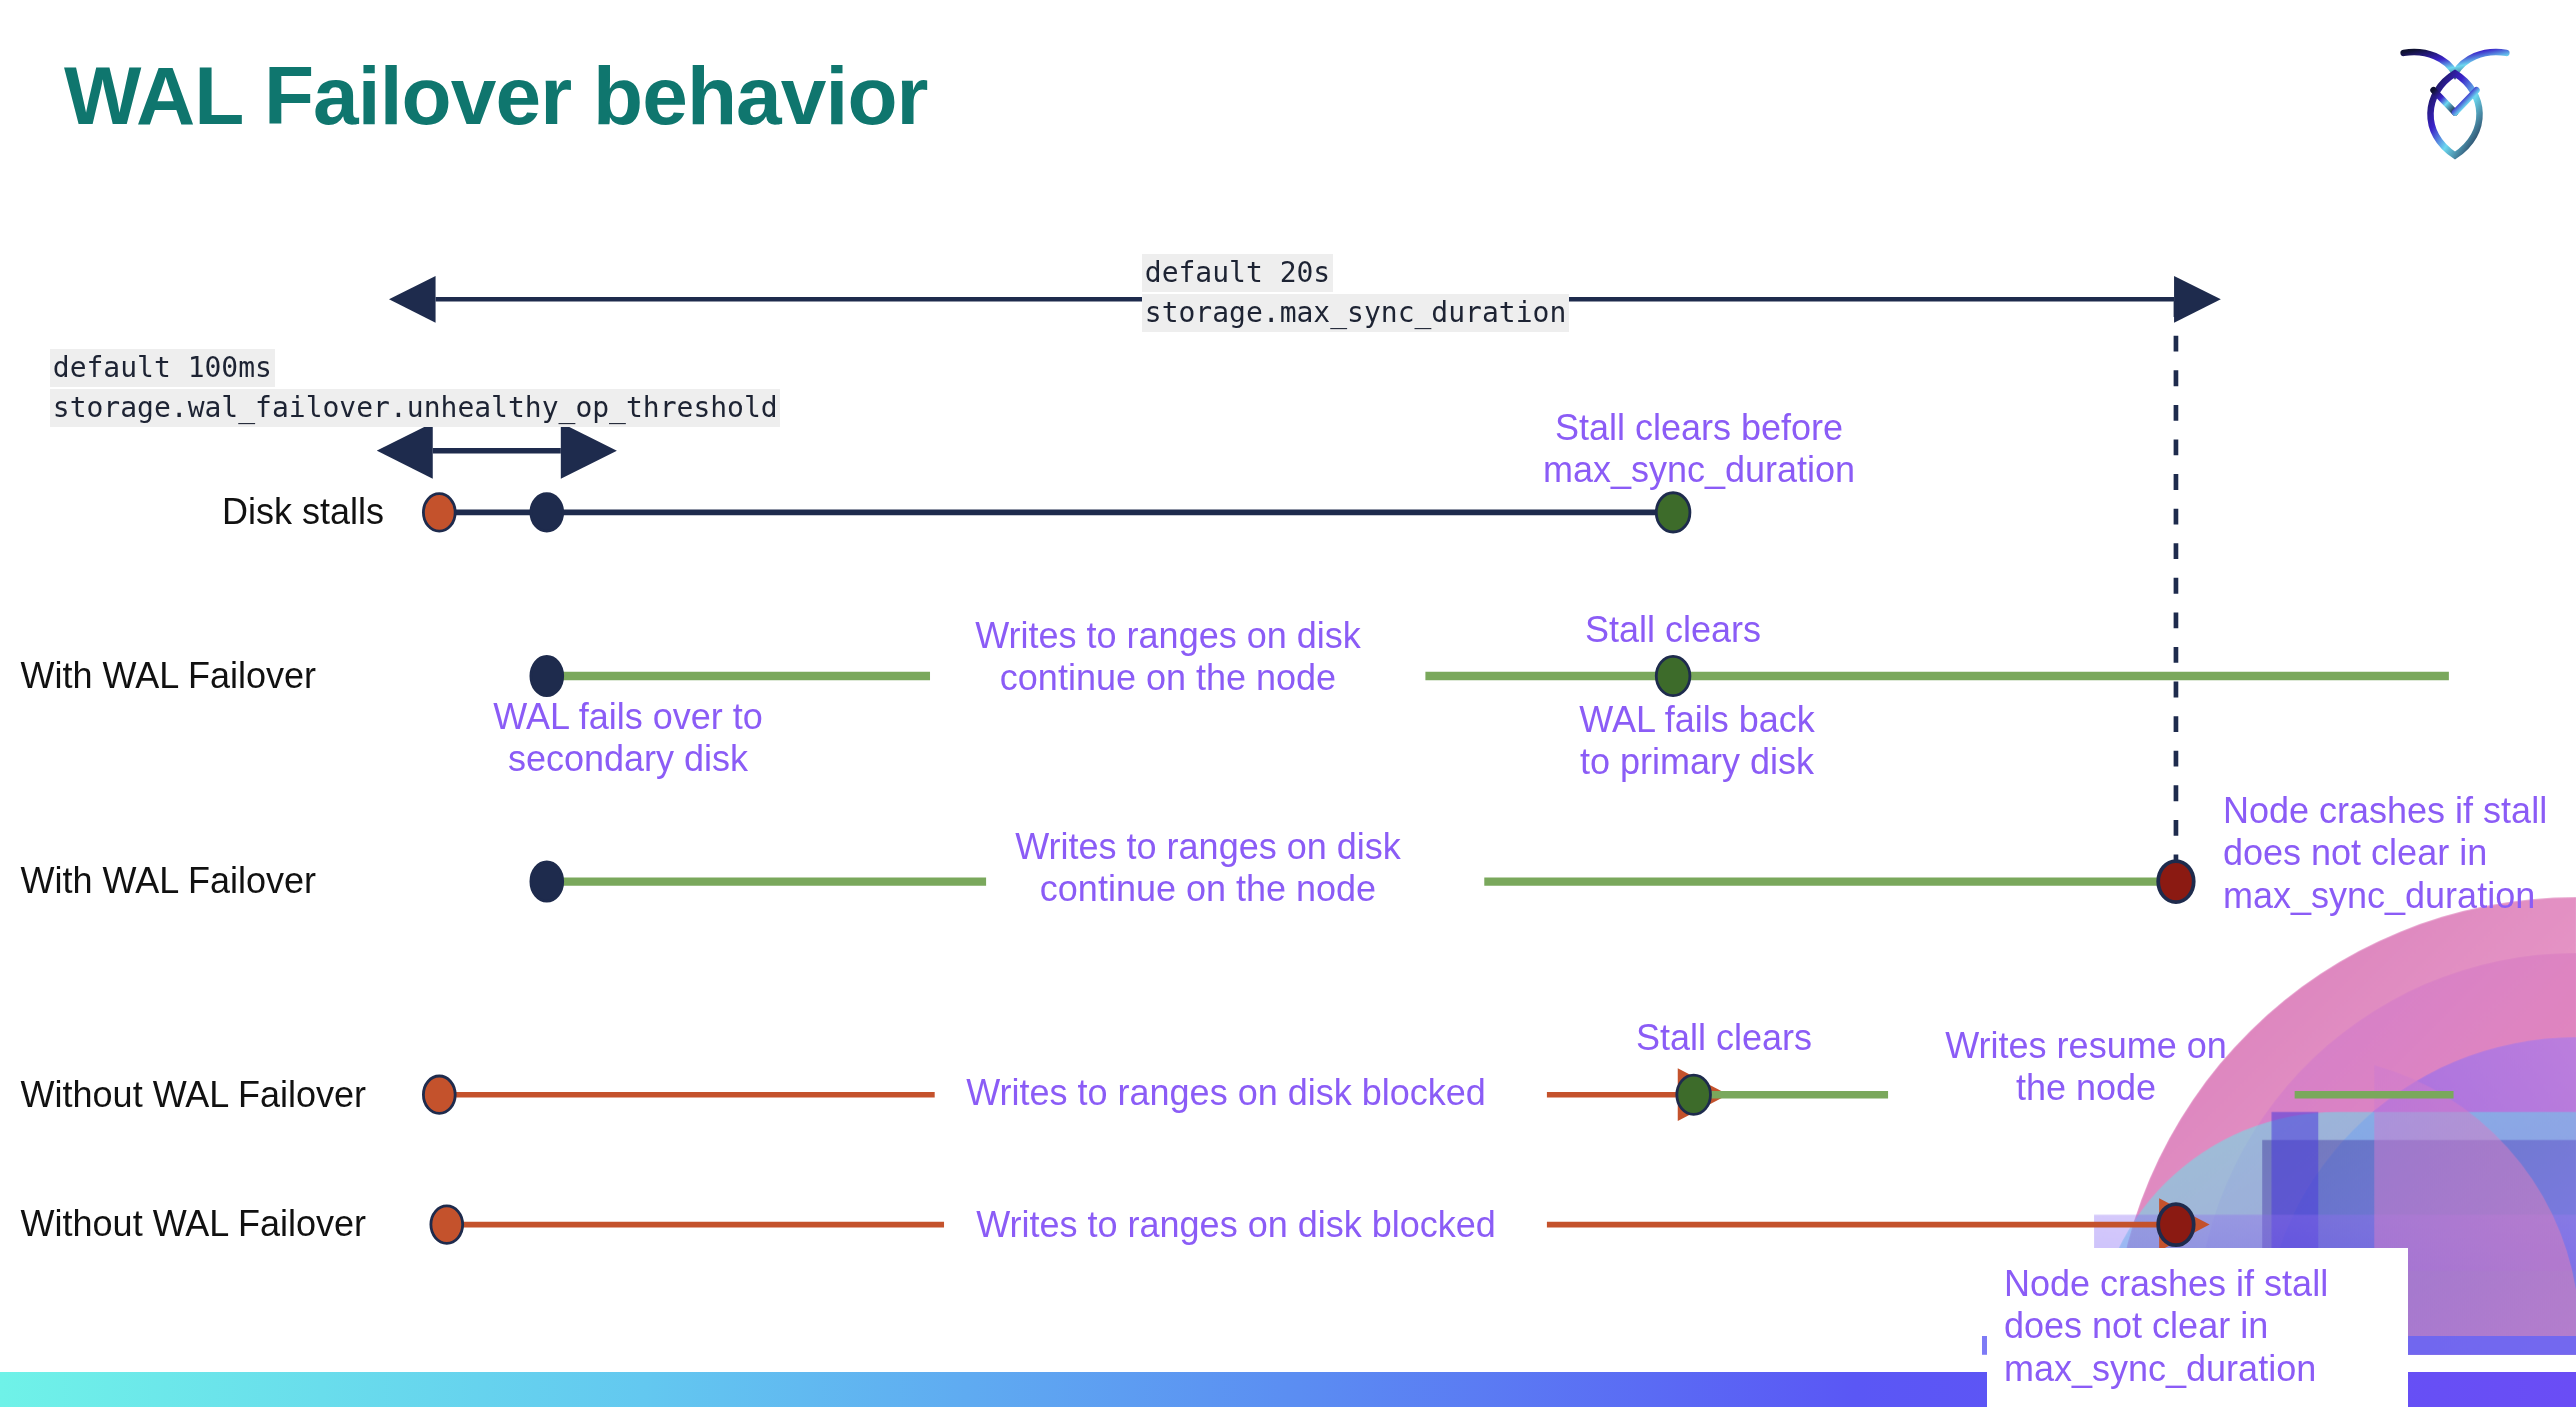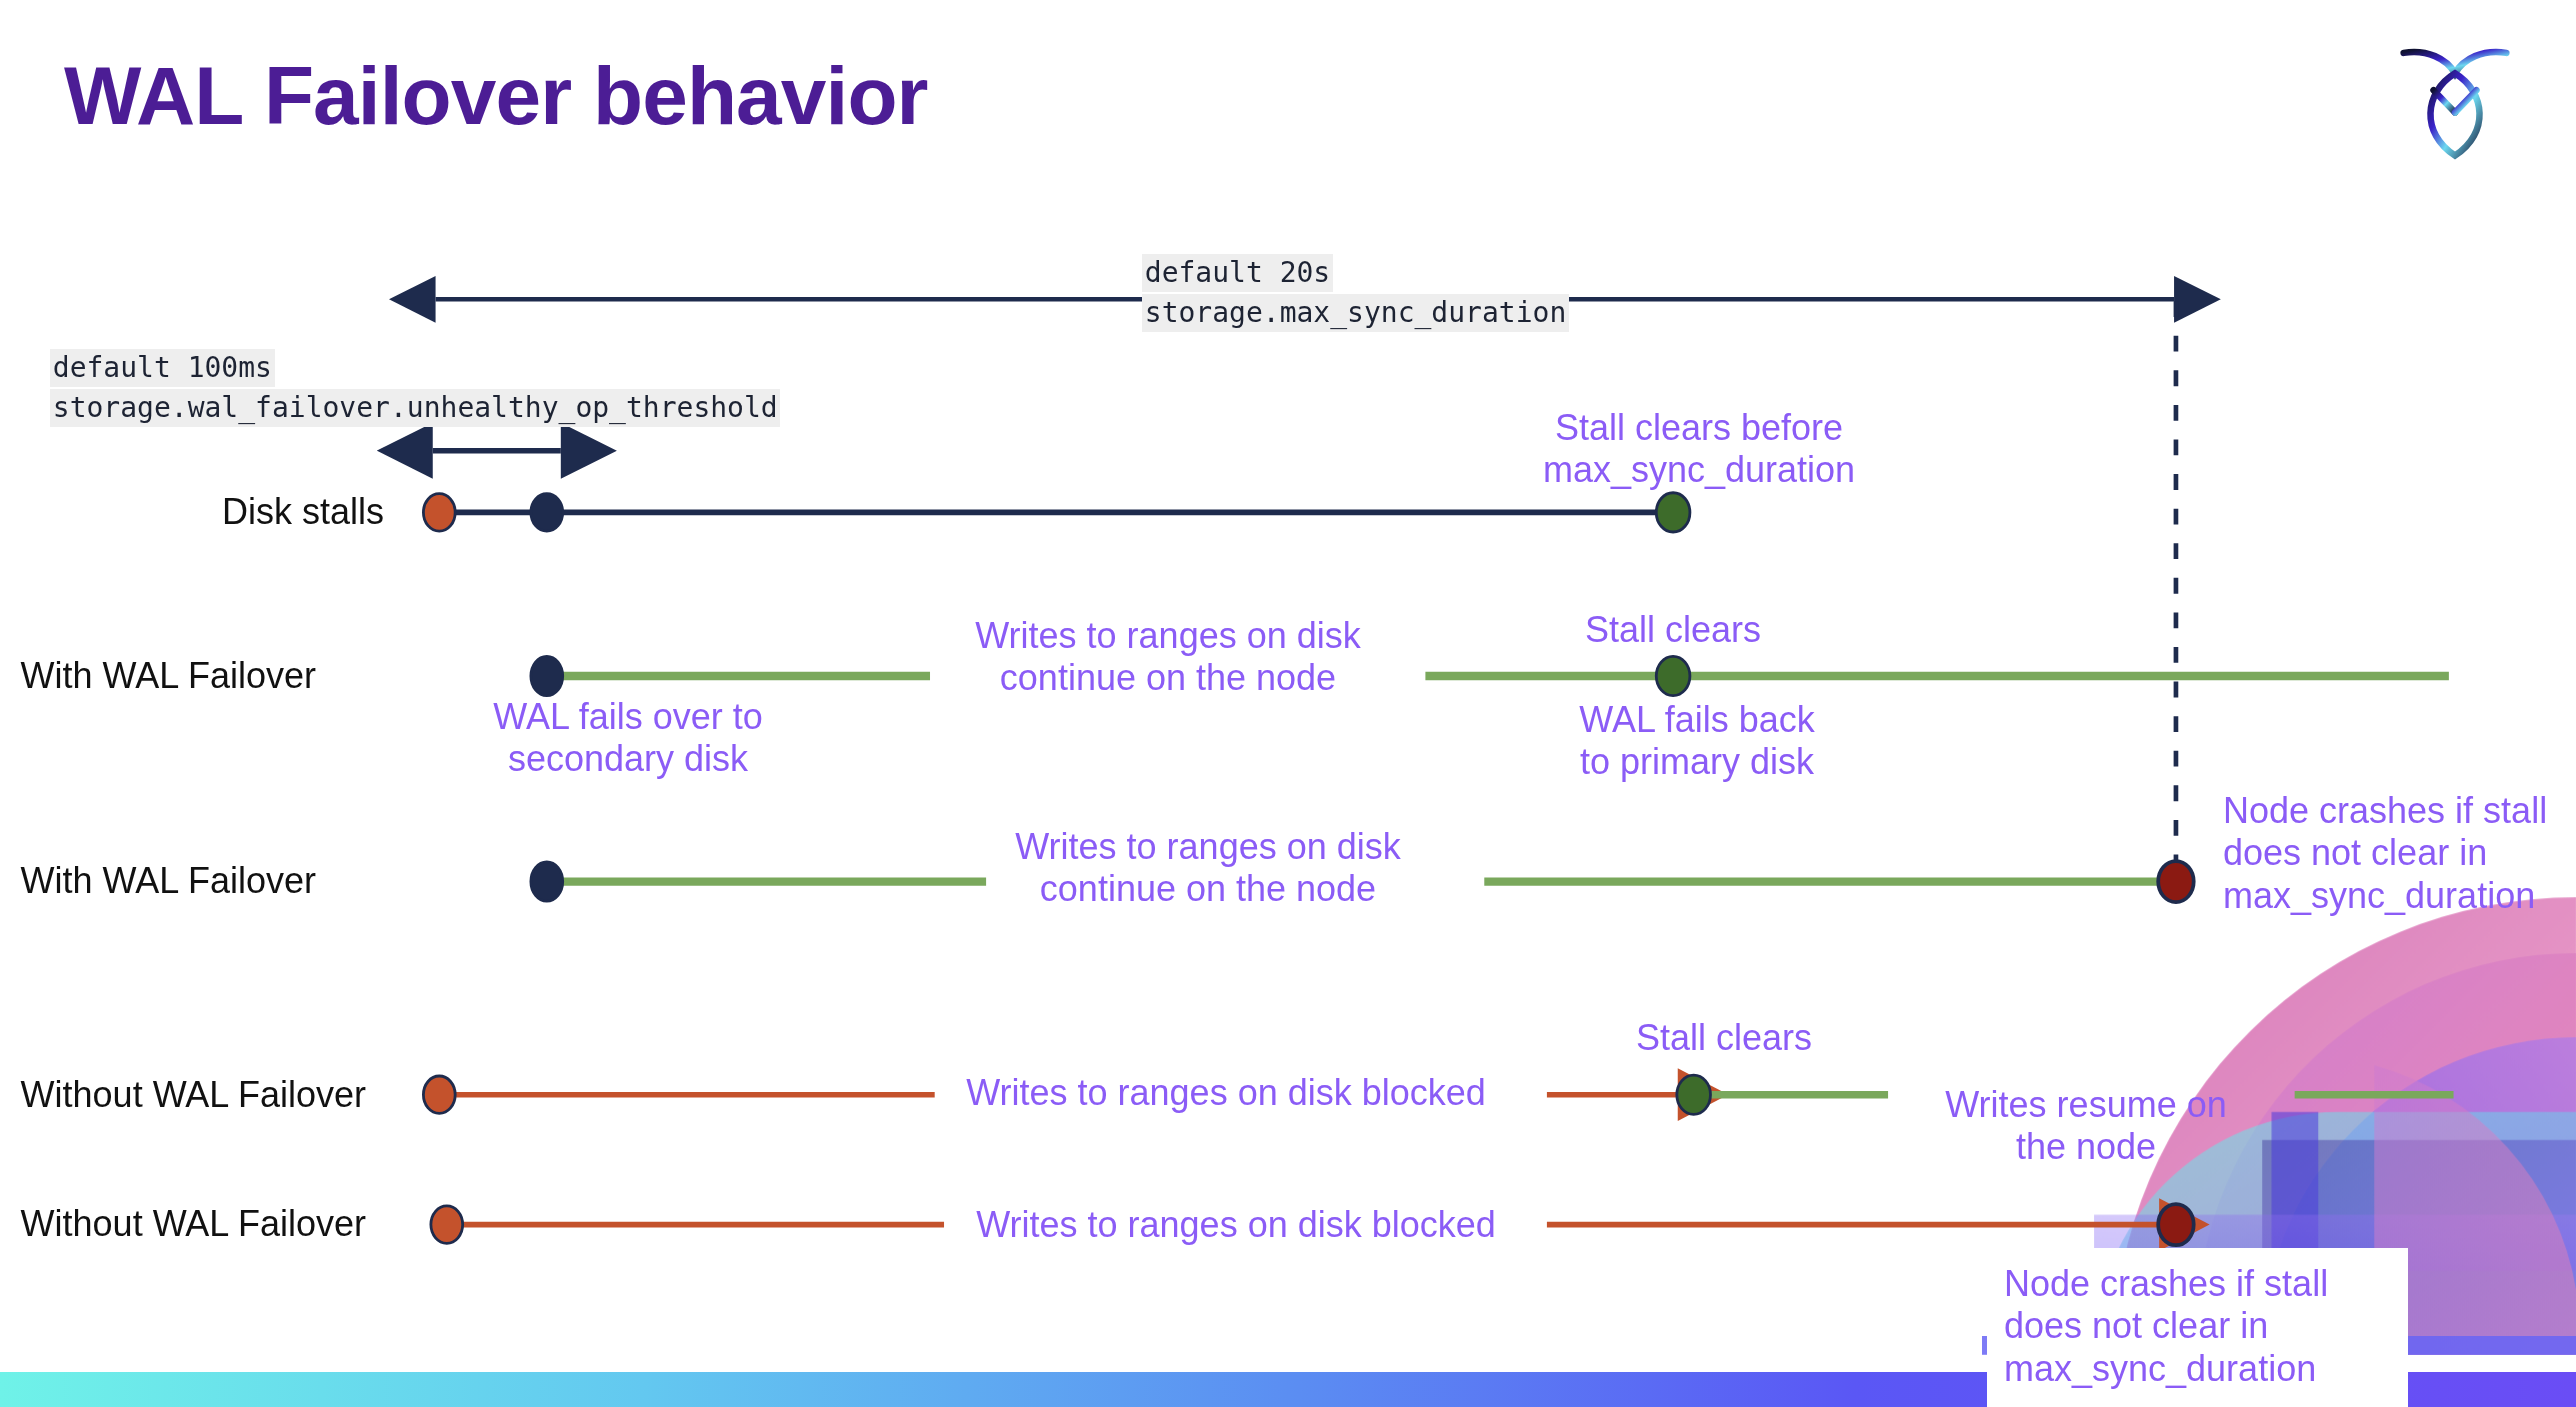--- a/index.html
+++ b/index.html
@@ -9,21 +9,21 @@
     background: #ffffff;
     font-family: "Liberation Sans", sans-serif;
     overflow: hidden;
     position: relative;
   }
   #slide { position:absolute; inset:0; width:2576px; height:1408px; }
 
   
   .title {
     position:absolute; left:64px; top:49px;
-    font-size:82px; font-weight:bold; color:#4c1d95;
+    font-size:82px; font-weight:bold; color:#0f766e;
     letter-spacing:-0.9px; white-space:nowrap;text-align:center;
   }
 
   
   .logo { position:absolute; left:2385px; top:32px; width:140px; height:136px; }
 
   
   .deco { position:absolute; left:1982px; top:897px; width:594px; height:458px; overflow:hidden; }
   .deco svg { display:block; }
   .bottombar {
@@ -207,21 +207,21 @@
 to primary disk</div>
 
   <div class="note c" style="left:1208px; top:826px;">Writes to ranges on disk
 continue on the node</div>
   <div class="note l" style="left:2223px; top:790px;">Node crashes if stall
 does not clear in
 max_sync_duration</div>
 
   <div class="note c" style="left:1226px; top:1072px;">Writes to ranges on disk  blocked</div>
   <div class="note c" style="left:1724px; top:1017px;">Stall clears</div>
-  <div class="note c" style="left:2086px; top:1084px;">Writes resume on
+  <div class="note c" style="left:2086px; top:1025px;">Writes resume on
 the node</div>
 
   <div class="note c" style="left:1236px; top:1204px;">Writes to ranges on disk  blocked</div>
 
   <div class="callout-card">
     <div class="note l">Node crashes if stall
 does not clear in
 max_sync_duration</div>
   </div>
 

